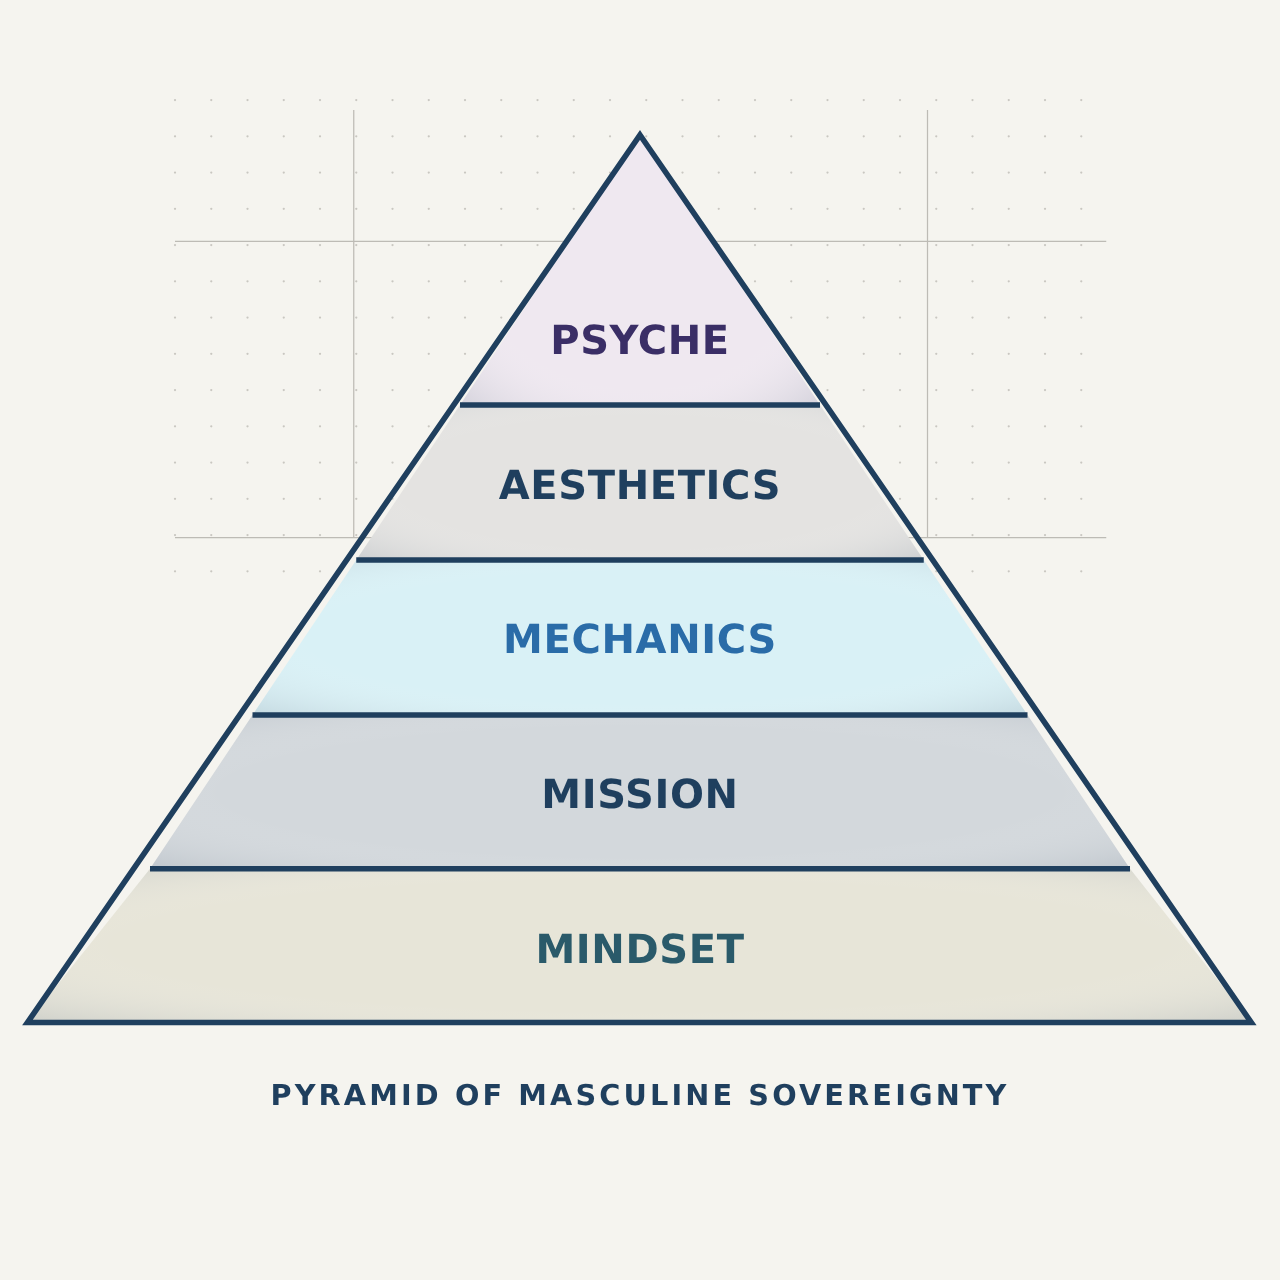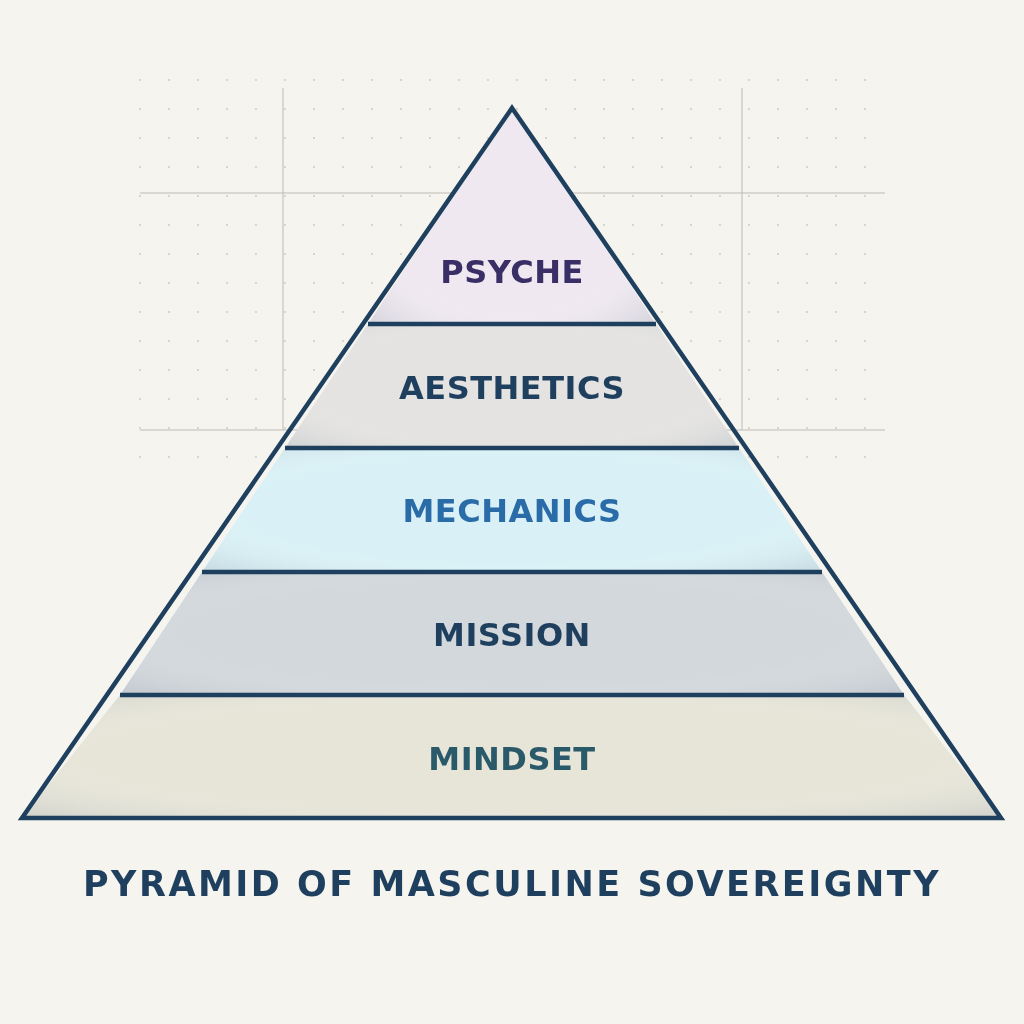--- a/index.html
+++ b/index.html
@@ -16,21 +16,21 @@
       font-size: 32px;
       letter-spacing: 0.5px;
       text-anchor: middle;
       dominant-baseline: central;
     }
     .title {
       position: absolute; left: 0; top: 864px; width: 1024px;
       text-align: center;
       font-family: "DejaVu Sans", "Liberation Sans", sans-serif;
       font-weight: bold;
-      font-size: 35px;
+      font-size: 23px;
       letter-spacing: 2.5px;
       color: #1f3f5e;
     }
   </style>
 </head>
 <body>
 
 <div id="stage">
   <svg width="1024" height="1024" viewBox="0 0 1024 1024" xmlns="http://www.w3.org/2000/svg">
     <defs>

